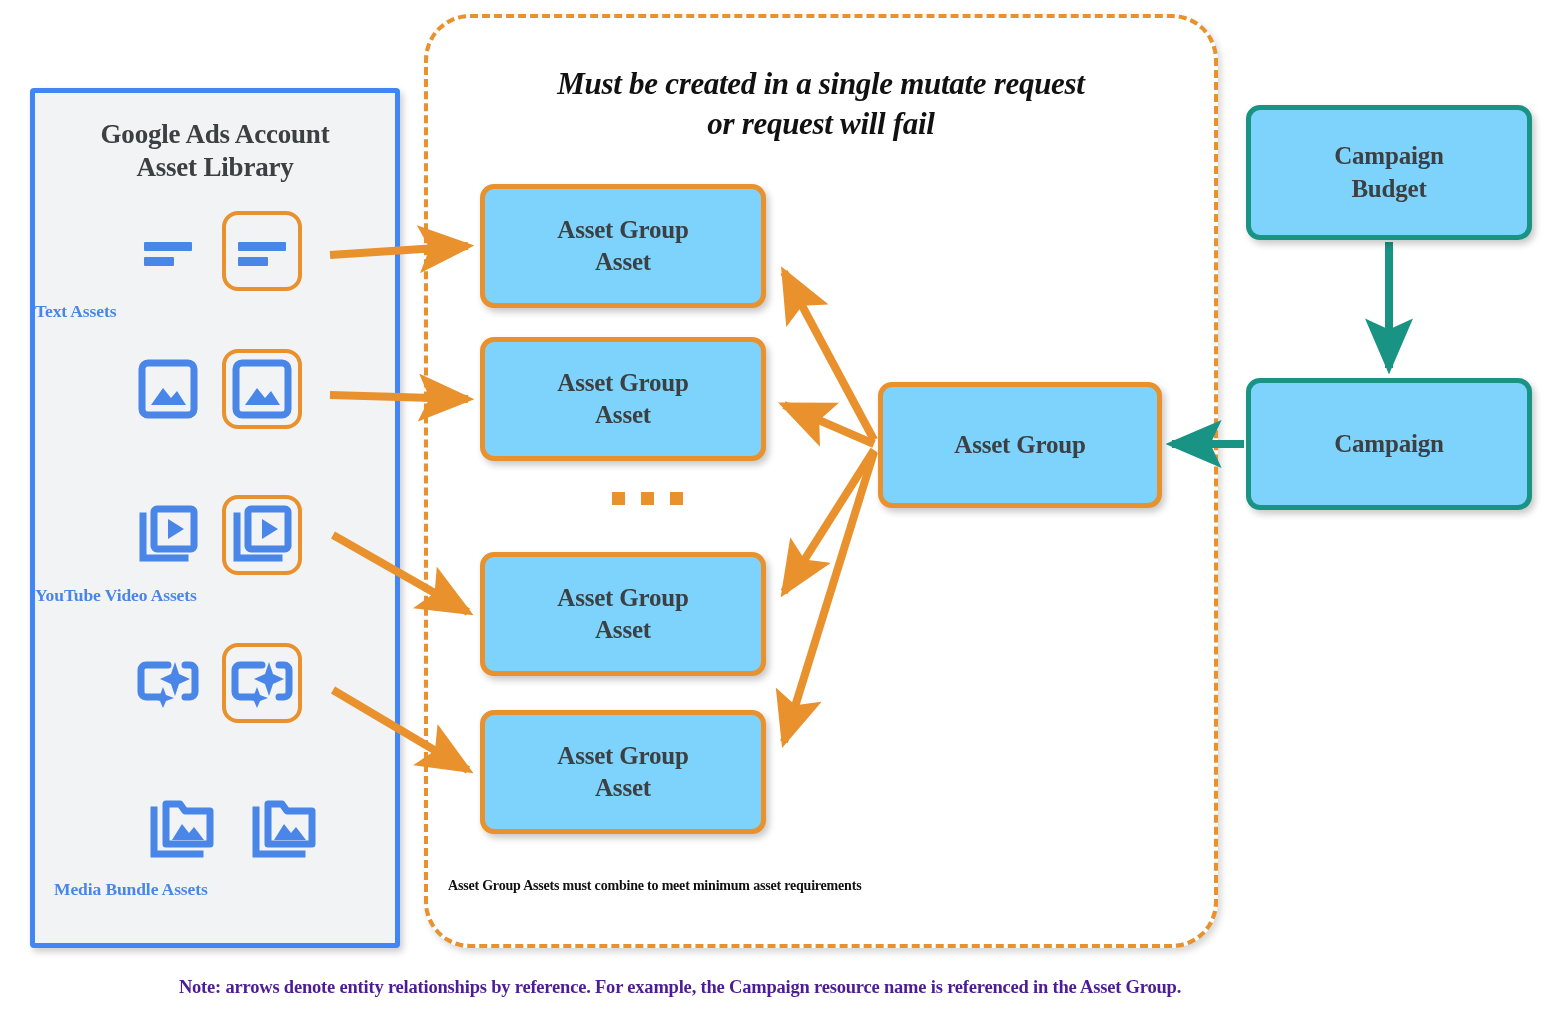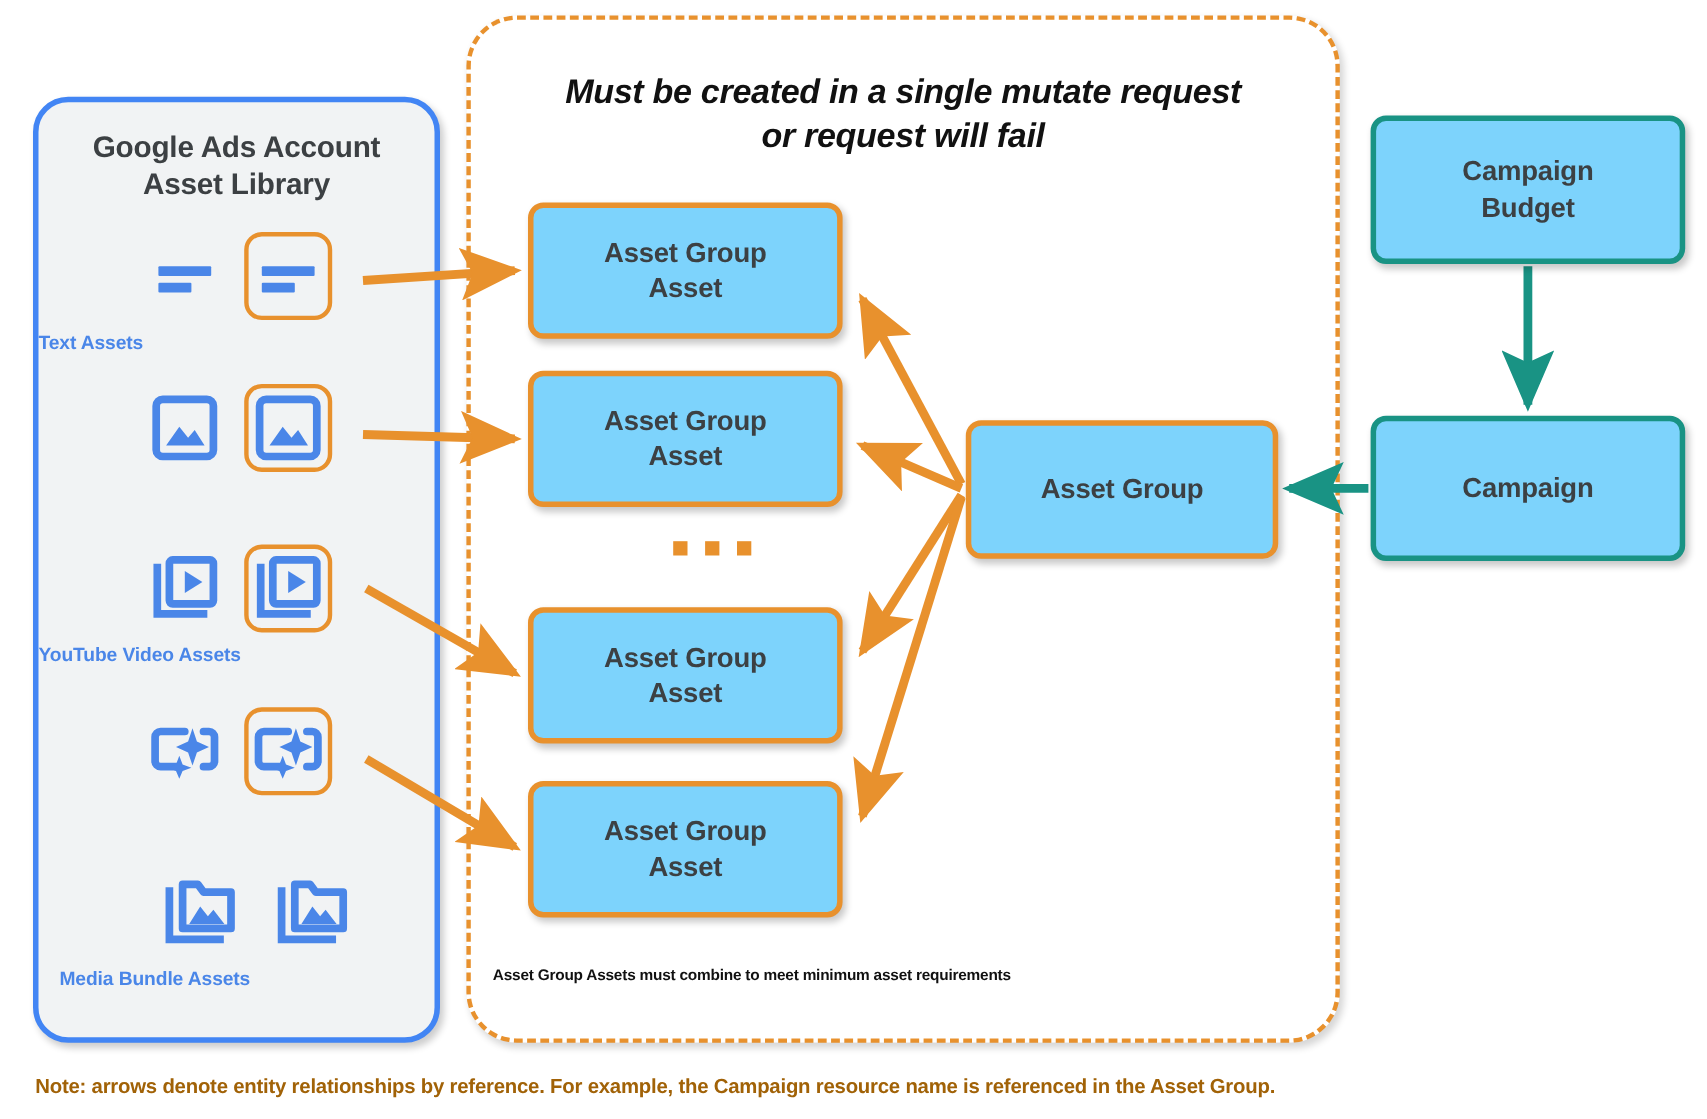--- a/index.html
+++ b/index.html
@@ -7,37 +7,38 @@
   body{
     font-family:"Liberation Sans", sans-serif;
     -webkit-font-smoothing:antialiased;
   }
   #stage{
     position:relative;
     width:1552px;
     height:1007px;
     overflow:hidden;
     background:#ffffff;
+    font-family:Liberation Serif, serif;
   }
   svg#edges{
     position:absolute;
     left:0; top:0;
     width:1552px; height:1017px;
     pointer-events:none;
     z-index:5;
   }
 
   
   .library-panel{
     position:absolute;
     left:30px; top:88px;
     width:360px; height:850px;
     background:#f1f3f4;
     border:5px solid #4285F4;
-    border-radius:32px;
+    border-radius:4px;
     box-shadow:3px 4px 7px rgba(0,0,0,.20);
     z-index:2;
   }
   .library-title{
     position:absolute;
     left:0; top:25px;
     width:100%;
     text-align:center;
     font-size:27px;
     font-weight:bold;
@@ -148,26 +149,26 @@
   .ellipsis span{
     display:block;
     width:13px;height:13px;
     background:#E8912D;
   }
 
   .footer-note{
     position:absolute;
     left:0; top:977px;
     width:1360px;
+    text-align:center;
     font-size:18.5px;
     font-weight:bold;
-    color:#a16207;
+    color:#4c1d95;
     letter-spacing:-.2px;
     z-index:8;
-    padding-left:32px;
   }
 </style>
 </head>
 <body>
 
 <div id="stage">
 
   <svg id="edges" viewBox="0 0 1552 1017">
     <defs>
       <marker id="arrOrange" markerWidth="7" markerHeight="6" refX="6.2" refY="3" orient="auto" markerUnits="strokeWidth">

